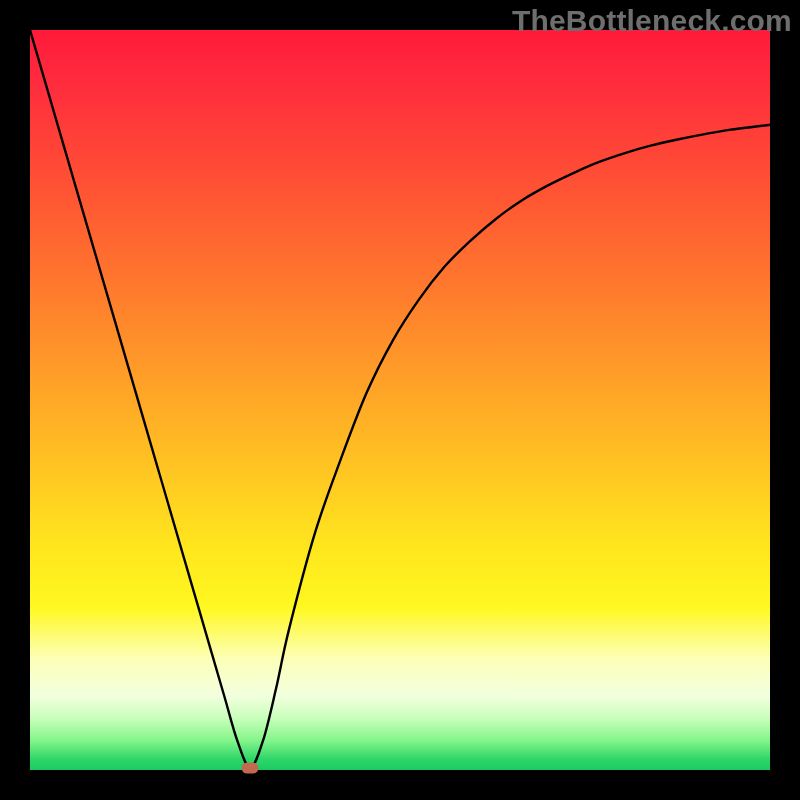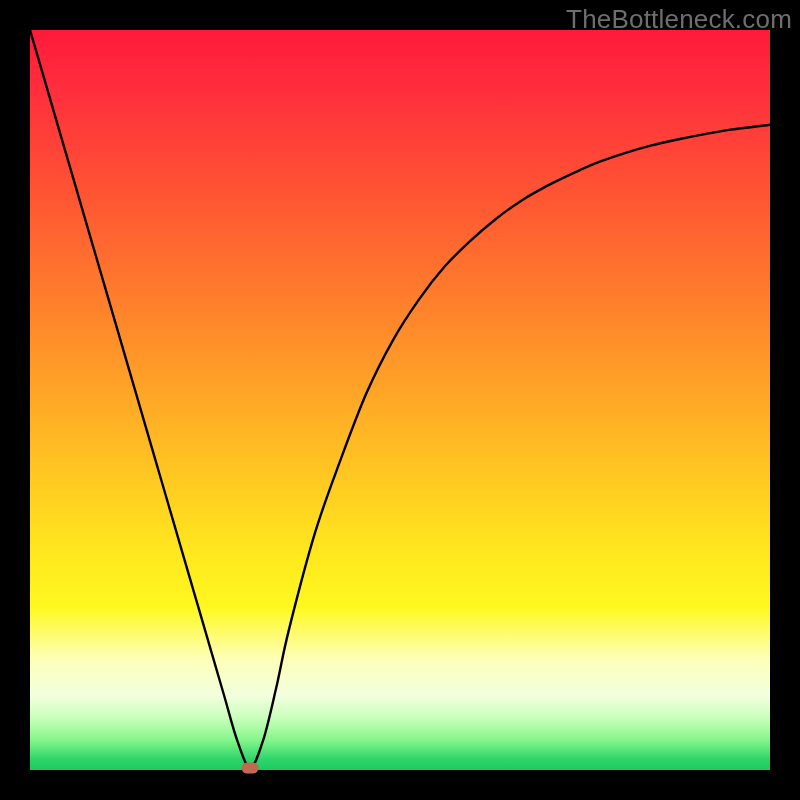--- a/index.html
+++ b/index.html
@@ -39,24 +39,24 @@
       #84f58a 96%,
       #2fd66a 98.5%,
       #1acb62 100%
     );
   }
   .watermark {
     position: absolute;
     top: 4px;
     right: 8px;
     color: #6e6e6e;
-    font-size: 26px;
+    font-size: 30px;
     letter-spacing: 0.2px;
     user-select: none;
-    font-weight: 400;
+    font-weight: 700;
   }
   svg.curve {
     position: absolute;
     left: 0;
     top: 0;
     width: 740px;
     height: 740px;
     pointer-events: none;
   }
   .dot {

